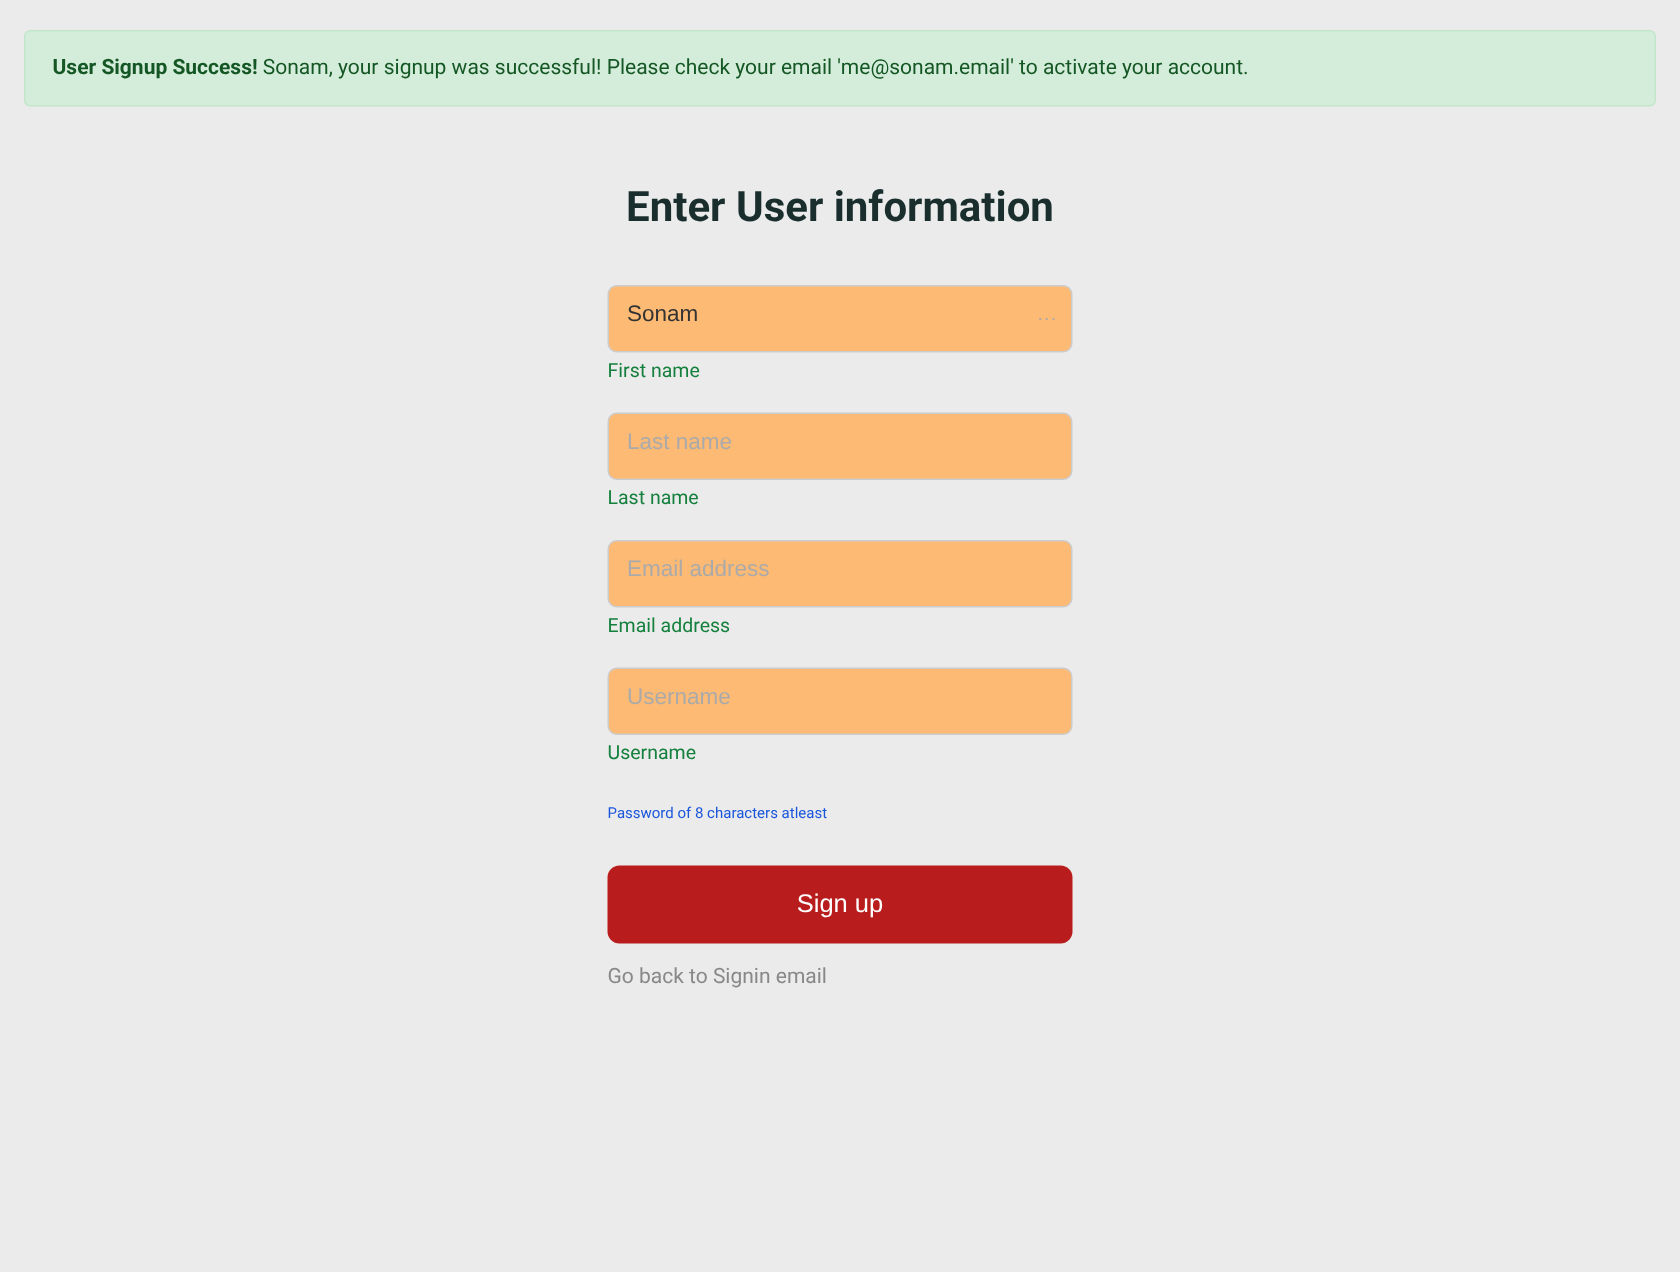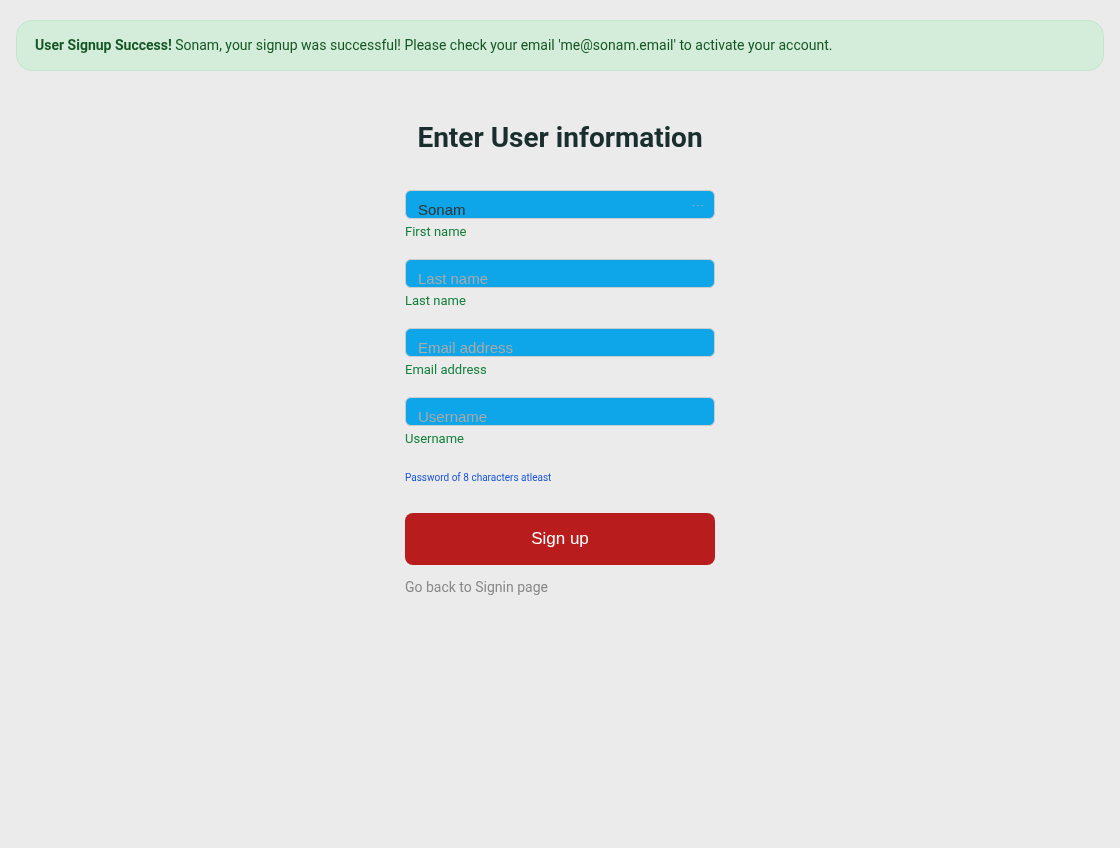--- a/index.html
+++ b/index.html
@@ -13,21 +13,21 @@
       font-family: -apple-system, BlinkMacSystemFont, 'Segoe UI', Roboto, Helvetica, Arial, sans-serif;
       min-height: 848px;
       width: 1120px;
     }
 
     .success-banner {
       margin: 20px 16px;
       padding: 14px 18px;
       background-color: #d4edda;
       border: 1px solid #c3e6cb;
-      border-radius: 16px;
+      border-radius: 4px;
       font-size: 14px;
       color: #155724;
       line-height: 1.5;
     }
 
     .success-banner strong {
       font-weight: 700;
       color: #155724;
     }
 
@@ -57,25 +57,25 @@
     }
 
     .input-wrapper {
       position: relative;
       display: flex;
       align-items: center;
     }
 
     .form-input {
       width: 100%;
-      padding: 10px 40px 0 12px;
+      padding: 10px 40px 16px 12px;
       font-size: 15px;
       border: 1px solid #ccc;
       border-radius: 6px;
-      background-color: #0ea5e9;
+      background-color: #fdba74;
       color: #333;
       outline: none;
     }
 
     .form-input::placeholder {
       color: #aaa;
     }
 
     .input-icon {
       position: absolute;
@@ -169,16 +169,16 @@
       </div>
       <label class="field-label">Username</label>
     </div>
 
     <div class="field-group">
       <span class="password-hint">Password of 8 characters atleast</span>
     </div>
 
     <button class="signup-btn">Sign up</button>
 
-    <a class="back-link" href="#">Go back to Signin page</a>
+    <a class="back-link" href="#">Go back to Signin email</a>
 
   </div>
 </div>
 
 </body></html>

